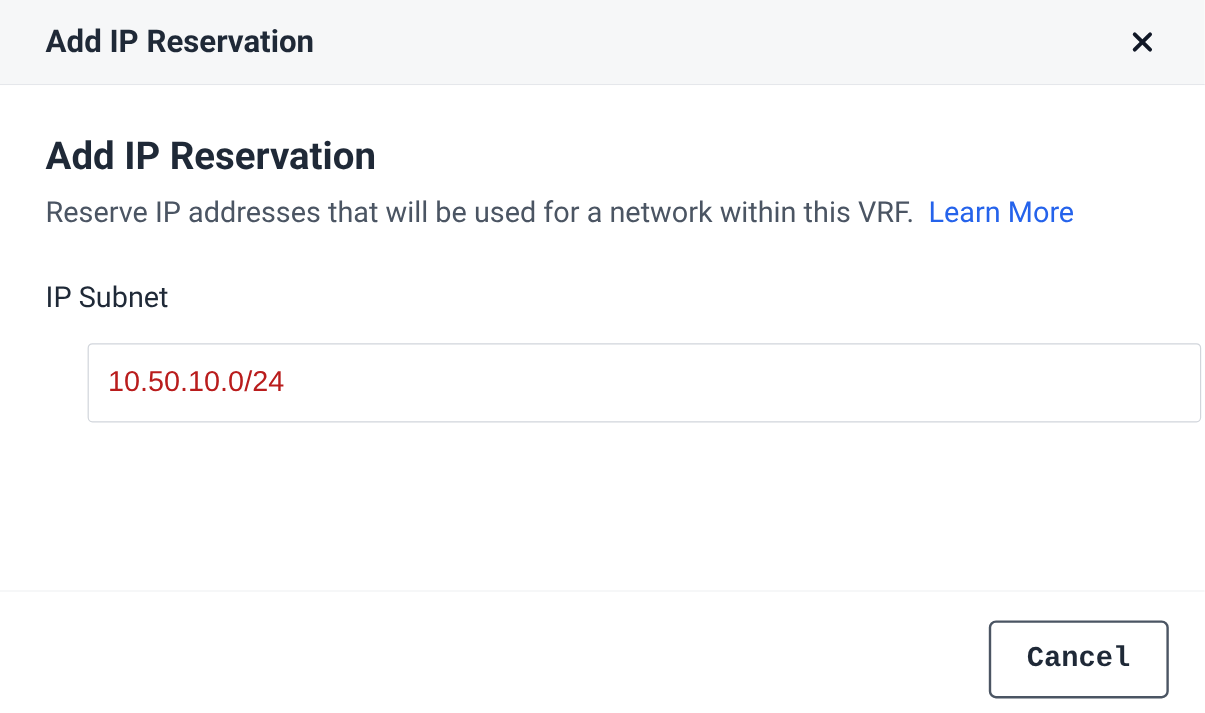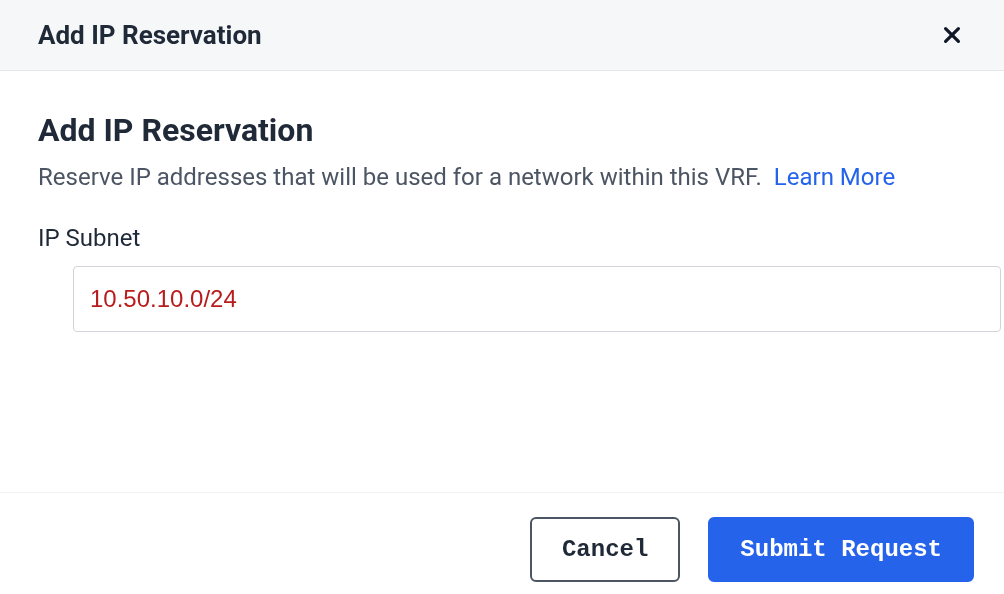--- a/index.html
+++ b/index.html
@@ -48,32 +48,32 @@
     .body-title {
       font-size: 32px;
       font-weight: 700;
       color: #1f2937;
       margin-bottom: 10px;
     }
     .body-description {
       font-size: 24px;
       color: #4b5563;
       line-height: 1.55;
-      margin-bottom: 28px;
+      margin-bottom: 38px;
     }
     .learn-more-link {
       color: #2563eb;
       text-decoration: none;
       cursor: pointer;
       margin-left: 6px;
     }
     .field-label {
       font-size: 24px;
       color: #1f2937;
-      margin-bottom: 14px;
+      margin-bottom: 24px;
       display: block;
     }
     .text-input {
       width: 100%;
       padding: 18px 16px;
       font-size: 24px;
       color: #b91c1c;
       border: 1px solid #d1d5db;
       border-radius: 4px;
       font-family: Liberation Sans, sans-serif;
@@ -126,14 +126,13 @@
   <p class="body-description">
     <span>Reserve IP addresses that will be used for a network within this VRF.</span>
     <a class="learn-more-link">Learn More</a>
   </p>
   <label class="field-label">IP Subnet</label>
   <input type="text" class="text-input" value="10.50.10.0/24" style="">
 </div>
 
 <div class="modal-footer">
   <button class="btn btn-secondary">Cancel</button>
-  <button class="btn btn-primary">Submit Request</button>
 </div>
 
 </body></html>

